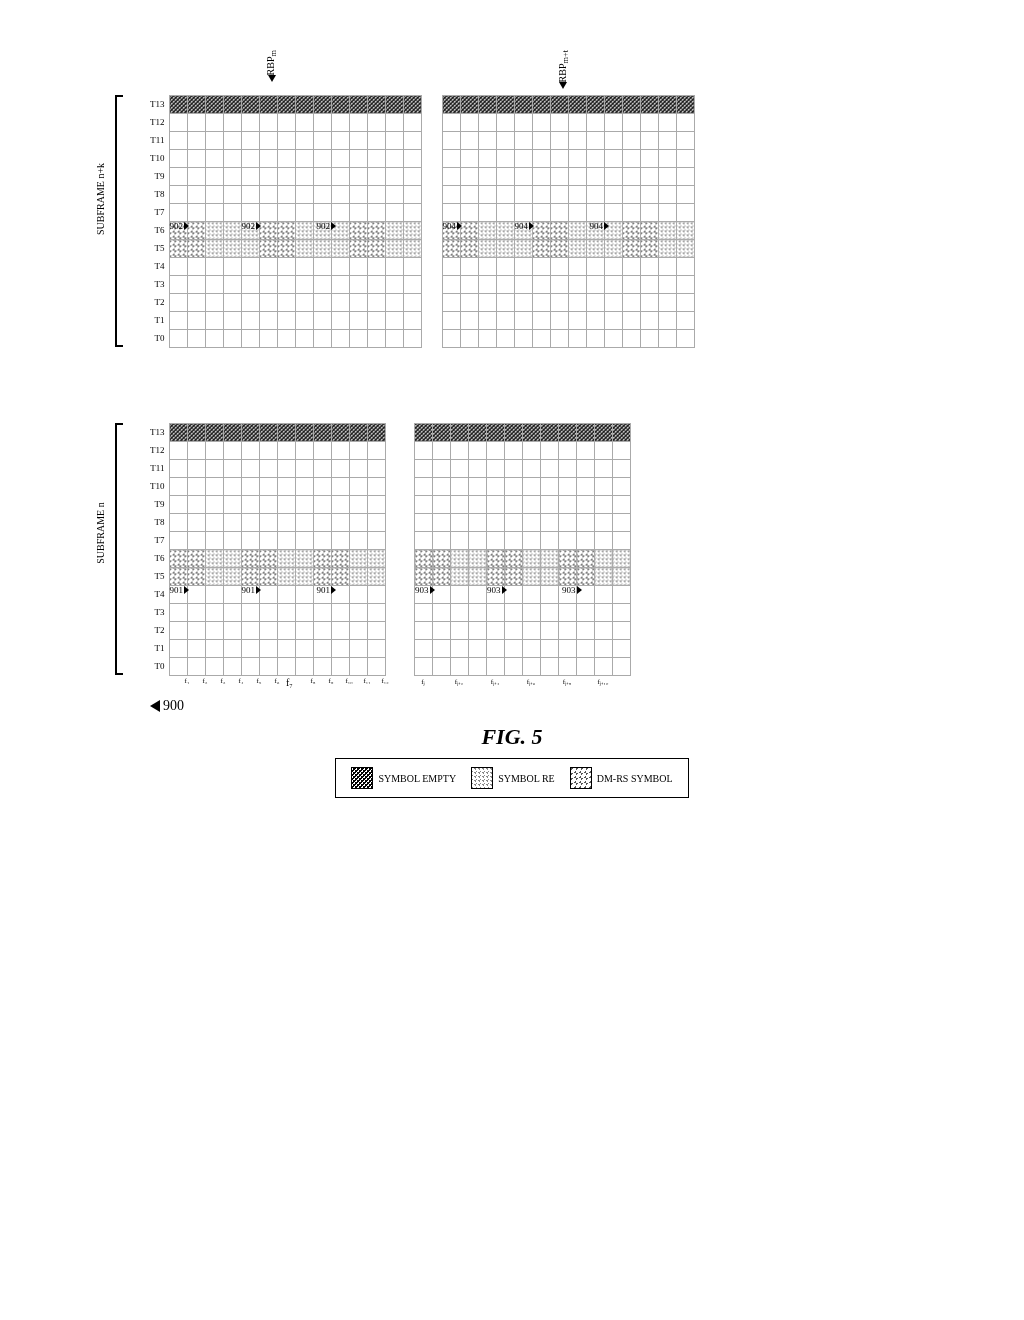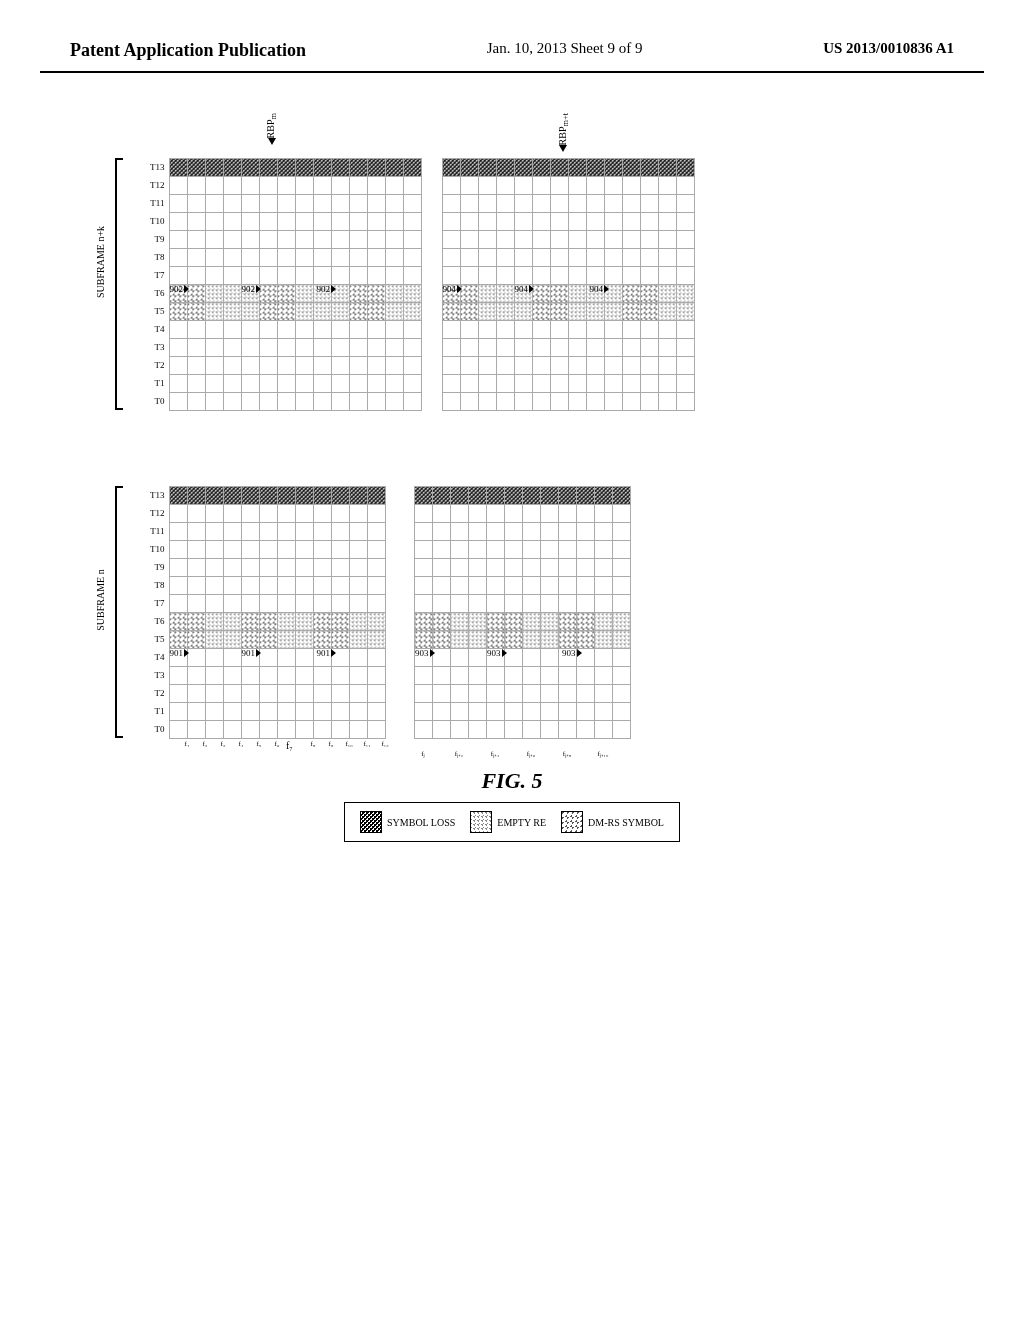--- a/index.html
+++ b/index.html
@@ -79,25 +79,20 @@
       background-image: repeating-linear-gradient(-45deg, #555 0, #555 1.5px, transparent 0, transparent 5px);
       background-size: 5px 5px;
     }
 
   </style>
 </head>
 <body>
 
 <div class="page-container">
 
-  <div class="header">
-    <div class="header-left">Patent Application Publication</div>
-    <div class="header-center">Jan. 10, 2013   Sheet 9 of 9</div>
-    <div class="header-right">US 2013/0010836 A1</div>
-  </div>
 
   <div class="main-content">
 
     <div style="display:flex; flex-direction:row; justify-content:flex-start; gap:20px; margin-bottom:30px; margin-left:60px; margin-top:20px;">
 
       <div style="position:relative;">
 
         <div style="position:relative; height:45px; margin-left:30px;">
           <div style="position:absolute; left:85px; top:0; display:flex; flex-direction:column; align-items:center;">
             <span style="font-size:10px; writing-mode:vertical-rl; transform:rotate(180deg); white-space:nowrap;">RBP<sub>m</sub></span>
@@ -1108,49 +1103,53 @@
               <span>903</span>
                 <div style="width:0;height:0;border-top:4px solid transparent;border-bottom:4px solid transparent;border-left:5px solid #000; margin-left:1px;"></div>
             </div>
             <div style="position:absolute; left:148px; top:162px; font-size:9px; display:flex; align-items:center;">
               <span>903</span>
                 <div style="width:0;height:0;border-top:4px solid transparent;border-bottom:4px solid transparent;border-left:5px solid #000; margin-left:1px;"></div>
             </div>
           </div>
         </div>
 
-        <div style="display:flex; margin-top:12px;" id="bottom-right-col-labels">
+        <div style="display:flex; margin-top:3px;" id="bottom-right-col-labels">
         <div style="width: 18px; font-size: 7px; text-align: center; line-height: 1;">fⱼ</div>
             <div style="width: 18px; font-size: 7px; text-align: center; line-height: 1;"></div>
             <div style="width: 18px; font-size: 7px; text-align: center; line-height: 1;">fⱼ₊₂</div>
             <div style="width: 18px; font-size: 7px; text-align: center; line-height: 1;"></div>
             <div style="width: 18px; font-size: 7px; text-align: center; line-height: 1;">fⱼ₊₄</div>
             <div style="width: 18px; font-size: 7px; text-align: center; line-height: 1;"></div>
             <div style="width: 18px; font-size: 7px; text-align: center; line-height: 1;">fⱼ₊₆</div>
             <div style="width: 18px; font-size: 7px; text-align: center; line-height: 1;"></div>
             <div style="width: 18px; font-size: 7px; text-align: center; line-height: 1;">fⱼ₊₈</div>
             <div style="width: 18px; font-size: 7px; text-align: center; line-height: 1;"></div>
             <div style="width: 18px; font-size: 7px; text-align: center; line-height: 1;">fⱼ₊₁₀</div>
             <div style="width: 18px; font-size: 7px; text-align: center; line-height: 1;"></div>
           </div>
       </div>
 
     </div>
 
+    <div style="position:relative; margin-left:60px; margin-top:10px; display:flex; align-items:center;">
+      <div style="width:0;height:0;border-top:6px solid transparent;border-bottom:6px solid transparent;border-right:10px solid #000; margin-right:3px;"></div>
+      <span style="font-size:14px;">900</span>
+    </div>
 
     <div style="display:flex; flex-direction:column; align-items:center; margin-top:10px;">
       <div style="font-size:22px; font-weight:bold; font-style:italic; margin-bottom:8px;">FIG. 5</div>
       <div style="display:flex; flex-direction:row; border:1.5px solid #000; padding:8px 15px; gap:15px;">
         <div style="display:flex; flex-direction:row; align-items:center; gap:5px;">
           <div style="width:22px;height:22px;border:1px solid #000;background-color:#fff;background-image:repeating-linear-gradient(45deg,#000 0,#000 1px,transparent 0,transparent 50%),repeating-linear-gradient(-45deg,#000 0,#000 1px,transparent 0,transparent 50%);background-size:4px 4px;"></div>
-          <span style="font-size:10px;">SYMBOL LOSS</span>
+          <span style="font-size:10px;">SYMBOL EMPTY</span>
         </div>
         <div style="display:flex; flex-direction:row; align-items:center; gap:5px;">
           <div style="width:22px;height:22px;border:1px solid #000;background-color:#fff;background-image:repeating-linear-gradient(45deg,#888 0,#888 1px,transparent 0,transparent 4px);background-size:4px 4px;"></div>
-          <span style="font-size:10px;">EMPTY RE</span>
+          <span style="font-size:10px;">SYMBOL RE</span>
         </div>
         <div style="display:flex; flex-direction:row; align-items:center; gap:5px;">
           <div style="width:22px;height:22px;border:1px solid #000;background-color:#fff;background-image:repeating-linear-gradient(-45deg,#555 0,#555 1.5px,transparent 0,transparent 5px);background-size:5px 5px;"></div>
           <span style="font-size:10px;">DM-RS SYMBOL</span>
         </div>
       </div>
     </div>
 
   </div>
 </div>

